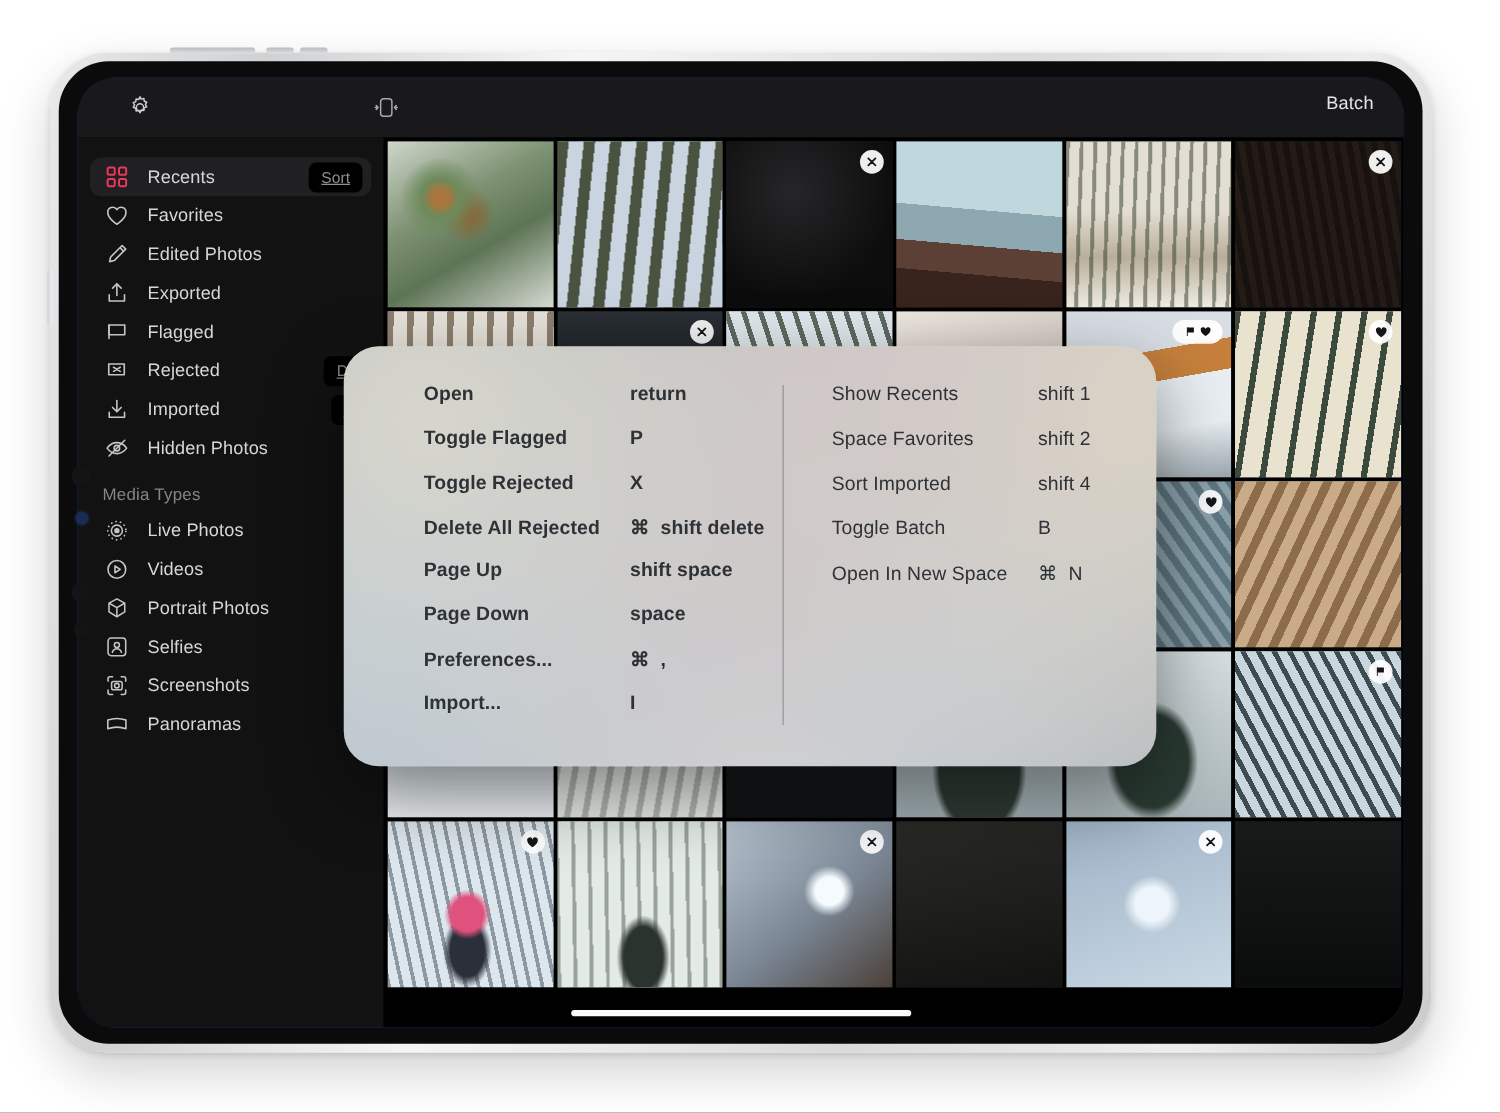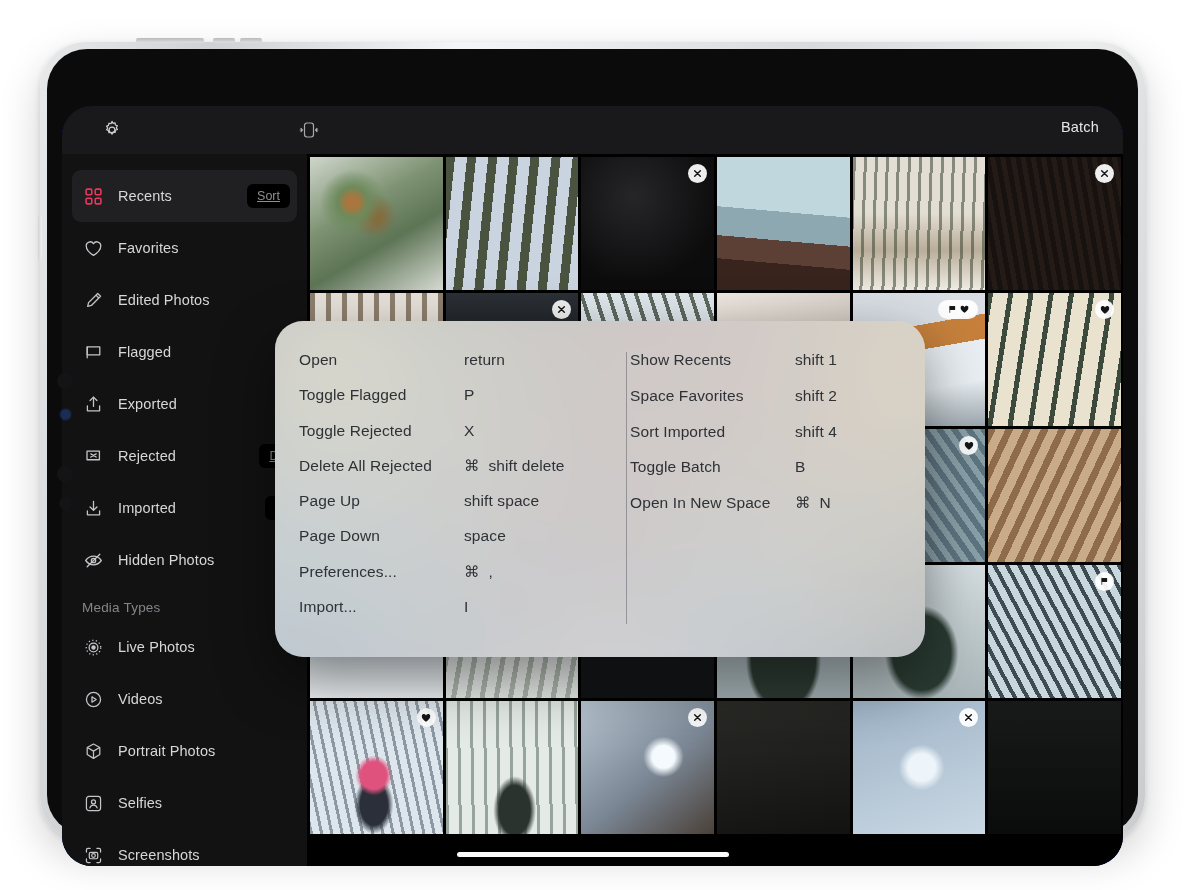--- a/index.html
+++ b/index.html
@@ -27,21 +27,20 @@
     border-radius: 40px;
     background: #0b0b0c;
   }
   #device-screen {
     position: absolute;
     left: 62px; top: 62px;
     width: 1061px; height: 760px;
     border-radius: 30px;
     background: #1d4ed8;
     overflow: hidden;
-    margin-top: 44px;
   }
   
   .hw-btn-top {
     position: absolute;
     height: 5px;
     border-radius: 2px;
     background: linear-gradient(180deg,#b8babc,#dfe0e2);
     top: 38px;
   }
   #hw-power { left: 136px; width: 68px; }
@@ -82,21 +81,21 @@
   
   #sidebar {
     position: absolute; left: 0; top: 48px; bottom: 0; width: 245px;
     background: #121213;
     border-bottom-left-radius: 30px;
     padding-top: 16px;
     overflow: hidden;
   }
   .nav-item {
     position: relative;
-    height: 52px;
+    height: 31px;
     margin: 0 10px;
     border-radius: 9px;
     display: flex; align-items: center;
     padding: 0 10px;
     cursor: pointer;
   }
   .nav-item.active { background: #202022; }
   .nav-icon { width: 22px; height: 22px; flex: 0 0 22px; display:flex; align-items:center; justify-content:center; margin-right: 14px; }
   .nav-icon svg { display:block; }
   .nav-label { font-size: 14.5px; color: #d7d7d9; letter-spacing: .1px; white-space: nowrap; }
@@ -164,21 +163,21 @@
       linear-gradient(135deg, #9fa3a6 0%, #b9bcbe 28%, #c9c7c2 52%, #b4b9bd 76%, #a9adb0 100%);
     filter: blur(18px);
   }
   #overlay-tint { position:absolute; inset:0; background: rgba(200,202,203,.30); }
   #overlay-content {
     position: absolute; inset: 0;
     display: flex;
     padding: 30px 0 24px 0;
   }
   .shortcut-col { flex: 1; display: flex; flex-direction: column; position: relative; }
-  .shortcut-col.left  { padding-left: 24px; padding-right: 14px; }
+  .shortcut-col.left  { padding-left: 64px; padding-right: 14px; font-weight: bold; }
   .shortcut-col.right { padding-left: 40px; padding-right: 18px; }
   #column-divider {
     position: absolute; left: 351px; top: 31px;
     width: 1px; height: 272px;
     background: rgba(60,66,74,.40);
   }
   .shortcut-row {
     display: flex; align-items: baseline;
     height: 35.8px;
   }
@@ -245,36 +244,36 @@
             <path d="M15.4 3.6l3 3-9.6 9.6-3.9.9.9-3.9z" stroke-linejoin="round"></path>
             <path d="M13.6 5.4l3 3"></path>
           </svg>
         </span>
         <span class="nav-label">Edited Photos</span>
       </div>
 
       <div class="nav-item">
         <span class="nav-icon">
           <svg viewBox="0 0 22 22" width="21" height="21" fill="none" stroke="#c5c5c9" stroke-width="1.35">
-            <path d="M4.4 5.2h13.2v8.2H4.4z" stroke-linejoin="round"></path>
-            <path d="M4.4 5.2v11.4" stroke-linecap="round"></path>
-          </svg>
-        </span>
-        <span class="nav-label">Flagged</span>
-      </div>
-
-      <div class="nav-item">
-        <span class="nav-icon">
-          <svg viewBox="0 0 22 22" width="21" height="21" fill="none" stroke="#c5c5c9" stroke-width="1.35">
             <path d="M11 3.4v9.6" stroke-linecap="round"></path>
             <path d="M7.4 6.8L11 3.3l3.6 3.5" stroke-linecap="round" stroke-linejoin="round"></path>
             <path d="M4.6 12.4v5.2h12.8v-5.2" stroke-linecap="round" stroke-linejoin="round"></path>
           </svg>
         </span>
         <span class="nav-label">Exported</span>
+      </div>
+
+      <div class="nav-item">
+        <span class="nav-icon">
+          <svg viewBox="0 0 22 22" width="21" height="21" fill="none" stroke="#c5c5c9" stroke-width="1.35">
+            <path d="M4.4 5.2h13.2v8.2H4.4z" stroke-linejoin="round"></path>
+            <path d="M4.4 5.2v11.4" stroke-linecap="round"></path>
+          </svg>
+        </span>
+        <span class="nav-label">Flagged</span>
       </div>
 
       <div class="nav-item">
         <span class="nav-icon">
           <svg viewBox="0 0 22 22" width="21" height="21" fill="none" stroke="#c5c5c9" stroke-width="1.35">
             <path d="M4.2 5.4h13v9h-13z" stroke-linejoin="round"></path>
             <path d="M8.2 8.2l5.6 3.4M13.8 8.2l-5.6 3.4" stroke-linecap="round"></path>
           </svg>
         </span>
         <span class="nav-label">Rejected</span>

